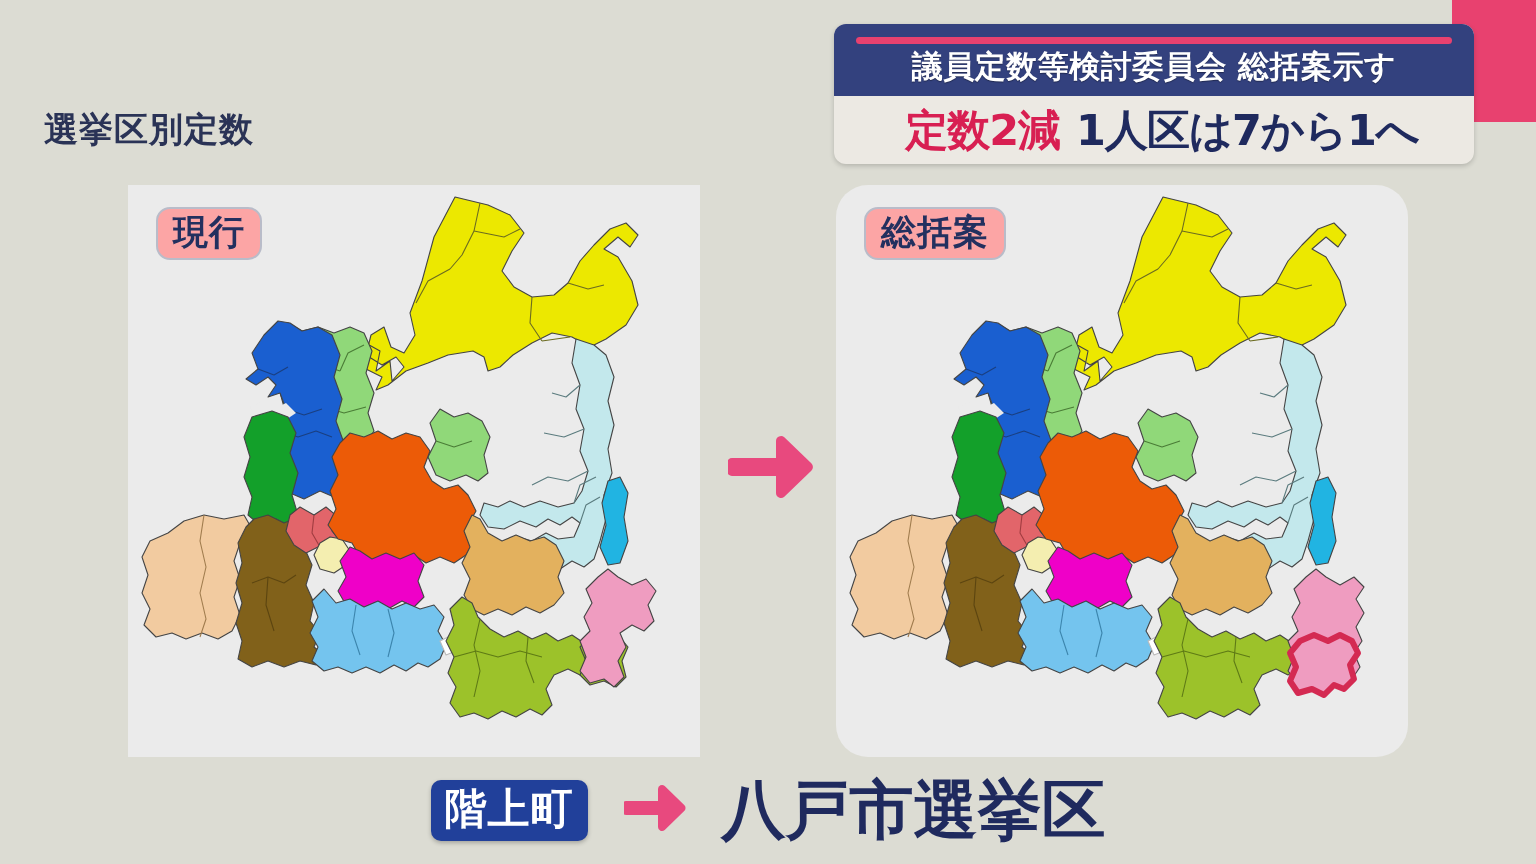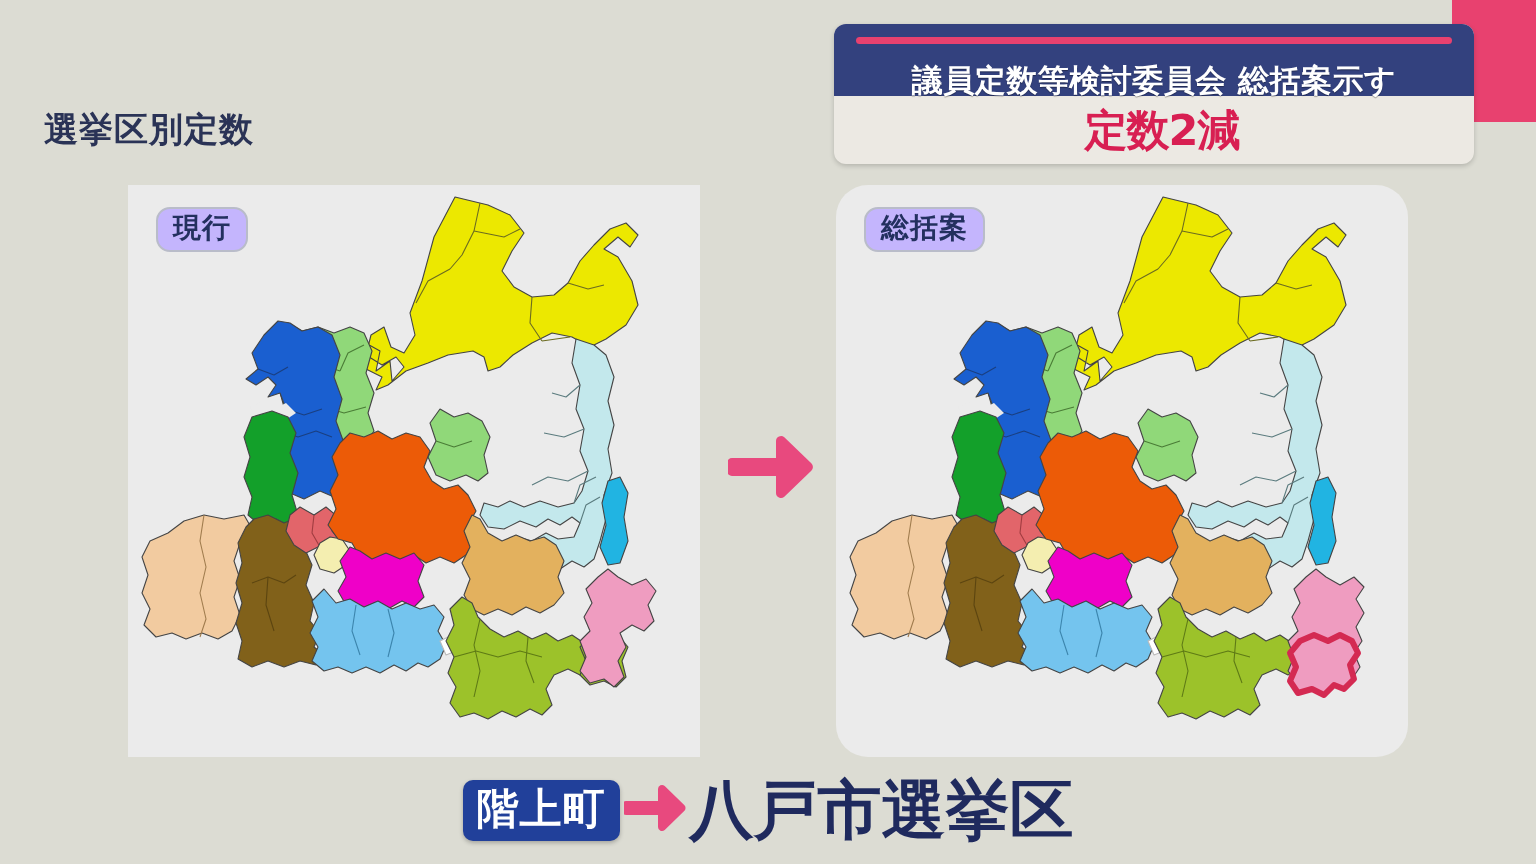--- a/index.html
+++ b/index.html
@@ -22,21 +22,21 @@
   .headline-card{
     position:absolute;left:834px;top:24px;width:640px;height:140px;
     background:#ece9e3;border-radius:12px;
     box-shadow:0 2px 5px rgba(0,0,0,.18);
     overflow:hidden;
   }
   .headline-kicker{
     position:absolute;left:0;top:0;width:100%;height:72px;
     background:#33417e;
     display:flex;align-items:flex-end;justify-content:center;
-    box-sizing:border-box;padding-bottom:0;
+    box-sizing:border-box;padding-bottom:14px;
   }
   .kicker-rule{
     position:absolute;left:22px;top:13px;width:596px;height:7px;
     background:#e8416f;border-radius:4px;
   }
   .kicker-text{
     color:#ffffff;font-size:31px;font-weight:bold;letter-spacing:.5px;
     line-height:1;white-space:nowrap;
     text-shadow:0 1px 1px rgba(0,0,0,.35);
   }
@@ -70,37 +70,37 @@
 
   
   .panel{
     position:absolute;top:185px;width:572px;height:572px;
     background:#ebebeb;
   }
   .panel-left{left:128px;}
   .panel-right{left:836px;border-radius:32px;}
   .panel-badge{
     position:absolute;left:28px;top:22px;
-    background:#c4b5fd;border:2px solid #b9bcc9;border-radius:14px;
+    background:#fca5a5;border:2px solid #b9bcc9;border-radius:14px;
     padding:4px 15px 6px;
-    color:#23305f;font-size:28px;font-weight:bold;line-height:1.1;
+    color:#23305f;font-size:35px;font-weight:bold;line-height:1.1;
     letter-spacing:1px;
   }
   .panel-map{position:absolute;left:0;top:0;width:100%;height:100%;}
   .panel-map svg{display:block;width:100%;height:100%;}
 
   
   .mid-arrow{
     position:absolute;left:728px;top:432px;width:88px;height:70px;
   }
 
   
   .caption-row{
     position:absolute;left:0;right:0;top:768px;height:84px;
-    display:flex;align-items:center;justify-content:center;gap:0;
+    display:flex;align-items:center;justify-content:center;gap:32px;
     white-space:nowrap;
   }
   .caption-chip{
     background:#21409a;color:#ffffff;border-radius:10px;
     padding:8px 14px 11px;font-size:42px;font-weight:bold;line-height:1;
     letter-spacing:1px;
     box-shadow:0 2px 4px rgba(0,0,0,.25);
   }
   .caption-text{
     color:#1f2a5e;font-size:64px;font-weight:bold;line-height:1;letter-spacing:0px;
@@ -114,20 +114,21 @@
 
   <div class="accent-block"></div>
 
   <div class="headline-card">
     <div class="headline-kicker">
       <div class="kicker-rule"></div>
       <span class="kicker-text">議員定数等検討委員会 総括案示す</span>
     </div>
     <div class="headline-main">
       <span class="headline-red">定数2減</span>
+      <span class="headline-navy">1人区は7から1へ</span>
     </div>
   </div>
 
   <div class="title-row">
     <span class="title-sub">選挙区別定数</span>
   </div>
 
   <div class="panel panel-left">
     <div class="panel-map">
       <svg viewBox="0 0 572 572" xmlns="http://www.w3.org/2000/svg" aria-hidden="true">

